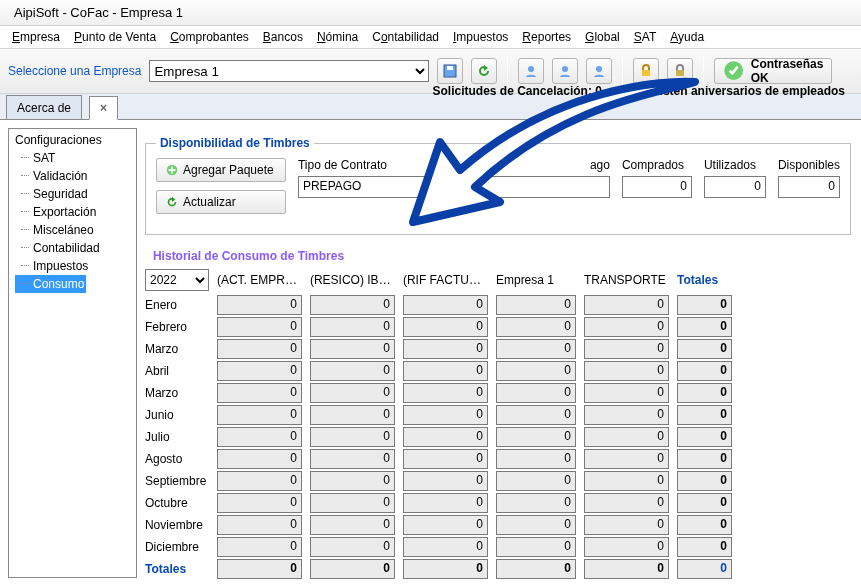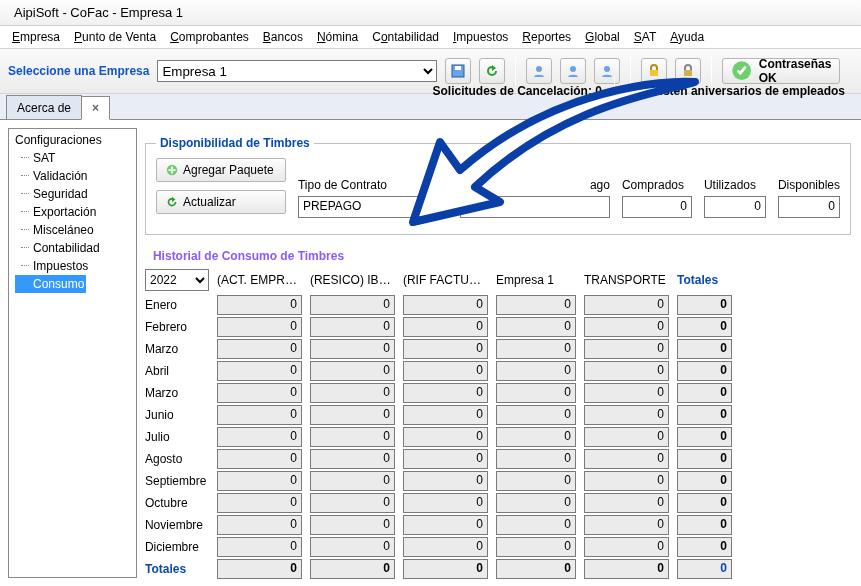--- a/index.html
+++ b/index.html
@@ -5,47 +5,47 @@
   * { box-sizing: border-box; margin: 0; padding: 0; }
   body { font-family: "Segoe UI", Tahoma, sans-serif; font-size: 12px; background: #fff; color: #000; width: 861px; height: 586px; overflow: hidden; }
   
   .titlebar { height: 26px; line-height: 26px; padding: 0 8px; font-size: 13px; background: linear-gradient(#fdfdfd,#f0f0f0); border-bottom: 1px solid #d0d0d0; display:flex; align-items:center; gap:6px;}
   
   .menubar { height: 22px; display:flex; align-items:center; gap: 2px; padding: 0 6px; background:#fff; }
   .menubar .item { padding: 2px 6px; cursor:default; }
   .menubar .mm { text-decoration: underline; }
 
   .toolbar { height: 46px; display:flex; align-items:center; padding: 0 8px; gap:8px; border-top: 1px solid #d4d4d4; border-bottom: 1px solid #d4d4d4; background: linear-gradient(#fafafa,#ececec);}
-  .toolbar .label { color: #1155cc; font-weight:bold; }
+  .toolbar .label { color: #1155cc; font-weight:normal; }
   .toolbar select.company { width: 280px; height: 22px; border: 1px solid #7a7a7a; background:#fff; }
   .iconbtn { width:26px; height:26px; border:1px solid #b5b5b5; background:linear-gradient(#fdfdfd,#e9e9e9); border-radius:3px; display:inline-flex; align-items:center; justify-content:center; cursor:default;}
   .iconbtn svg { width:16px; height:16px; }
   .vdiv { width:1px; height:30px; background:#c6c6c6; border-right:1px solid #fff; margin: 0 2px;}
   .toolbar .textbtn { height:26px; border:1px solid #b5b5b5; background:linear-gradient(#fdfdfd,#e9e9e9); border-radius:3px; padding:0 8px; display:inline-flex; align-items:center; gap:6px; font-weight:bold;}
 
-  .tabstrip { height: 26px; display:flex; align-items:flex-end; gap:0; padding-left: 6px; background:#e9eef6; border-bottom:1px solid #8a8a8a;}
+  .tabstrip { height: 26px; display:flex; align-items:flex-end; gap:8px; padding-left: 6px; background:#e9eef6; border-bottom:1px solid #8a8a8a;}
   .tab { padding:4px 10px; height:24px; display:flex; align-items:center; gap:6px; border:1px solid #8a8a8a; border-bottom:none; background:#dfe7f3; margin-right:-1px; }
   .tab.active { background:#fff; border-bottom:1px solid #fff; position:relative; top:1px;}
   .tab .x { color:#666; font-weight:bold; cursor:default;}
   
   .workspace { display:flex; height: calc(586px - 26px - 22px - 46px - 26px); }
   
   .tree { width: 180px; border:1px solid #8a8a8a; margin: 8px; padding: 4px 6px; background:#fff; }
   .tree .root { margin-bottom:2px;}
   .tree .node { padding:1px 0 1px 18px; position:relative; cursor:default; line-height:16px;}
   .tree .node::before { content:""; position:absolute; left:6px; top:8px; width:8px; height:1px; border-top:1px dotted #888;}
   .tree .node.sel { background:#3399ff; color:#fff; display:inline-block; padding-left:18px; padding-right:2px;}
   
   .main { flex:1; padding: 16px 10px 8px 0; position:relative; }
   
   fieldset.disp { border:1px solid #c0c0c0; padding: 8px 10px 16px 10px; position:relative; }
   fieldset.disp legend { color:#0a4ab0; font-weight:bold; padding:0 4px; font-size:12px;}
   .fbtn { height:24px; border:1px solid #b5b5b5; background:linear-gradient(#fdfdfd,#e9e9e9); border-radius:2px; padding:0 8px; display:inline-flex; align-items:center; gap:4px; width:130px; margin-bottom:4px;}
   .fbtn svg { width:14px; height:14px;}
-  .disp-row { display:flex; align-items:flex-end; gap:12px;}
+  .disp-row { display:flex; align-items:flex-start; gap:12px;}
   .disp-col { display:flex; flex-direction:column; gap:4px;}
   .field-lbl { font-size:12px;}
   .field-box { height:22px; border:1px solid #7a7a7a; background:#fff; padding:2px 4px; text-align:right; font-size:12px;}
   .field-box.left { text-align:left; }
   .wide { width:150px;}
   .w70 { width:70px;}
   .w62 { width:62px;}
 
   .hist-title { color:#8b5cf6; font-weight:bold; margin: 14px 0 6px 8px; }
   .grid { margin-left:0;}

